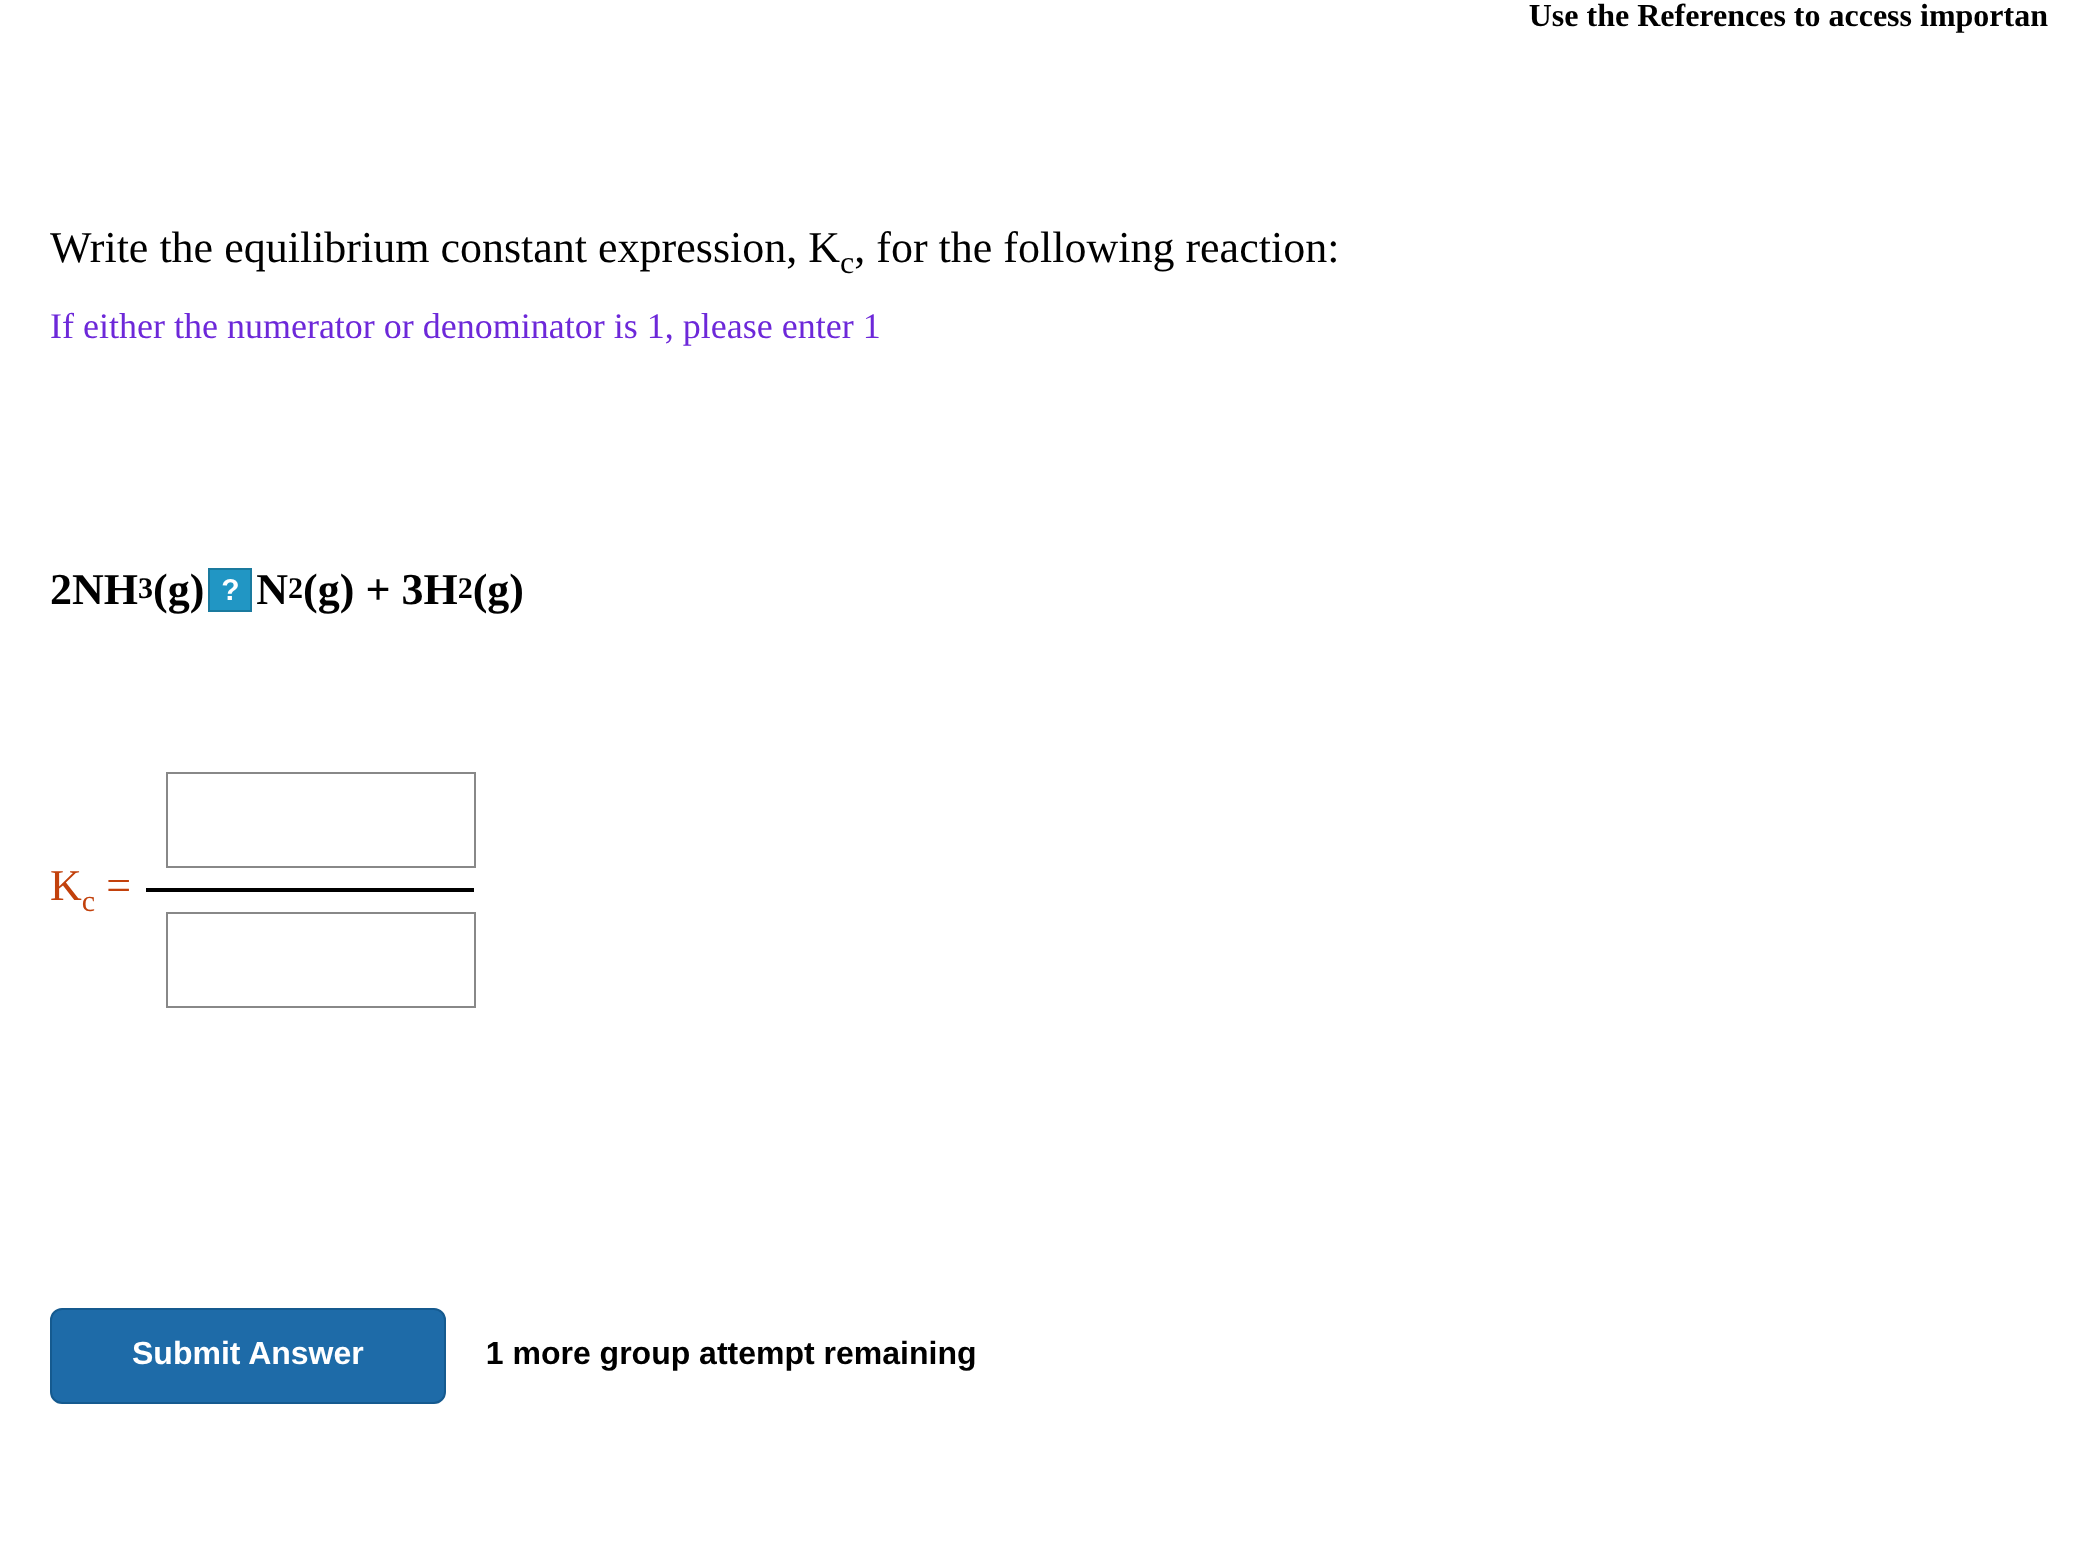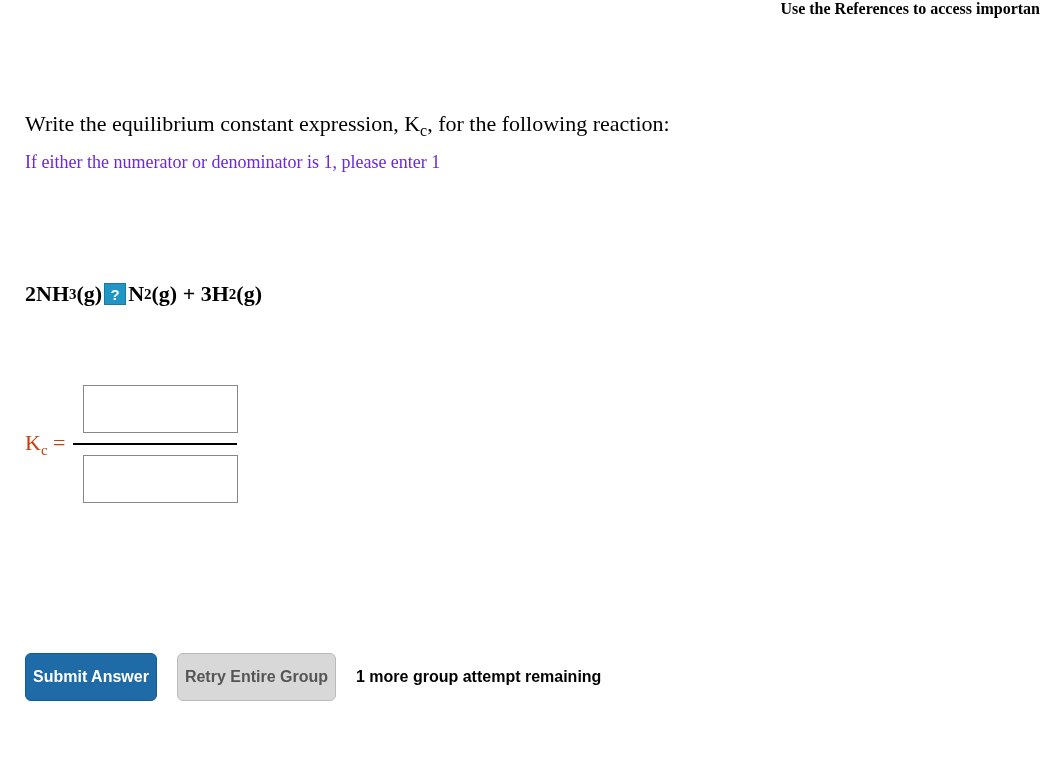--- a/index.html
+++ b/index.html
@@ -16,21 +16,21 @@
       padding: 0;
     }
     .top-cutoff {
       position: absolute;
       top: 0;
       right: 0;
       font-family: Georgia, serif;
       font-weight: bold;
       font-size: 16px;
       text-align: right;
-      padding-right: 0;
+      padding-right: 16px;
     }
     .content {
       padding: 75px 25px 0 25px;
       margin-top: 36px;
     }
     .question-title {
       font-size: 22px;
       color: #000;
       margin-bottom: 12px;
     }
@@ -109,21 +109,21 @@
     .button-row {
       display: flex;
       align-items: center;
       gap: 20px;
       padding-left: 0;
     }
     .btn {
       font-family: Arial, Helvetica, sans-serif;
       font-weight: bold;
       font-size: 16px;
-      padding: 14px 7px;
+      padding: 14px 40px;
       border-radius: 6px;
       border: none;
       cursor: pointer;
     }
     .btn-submit {
       background: #1e6ba8;
       color: #fff;
       border: 1px solid #155a8f;
     }
     .btn-retry {
@@ -169,17 +169,16 @@
     </div>
     <div class="fraction">
       <input type="text" class="fraction-input" value="" style="">
       <div class="fraction-line"></div>
       <input type="text" class="fraction-input" value="" style="">
     </div>
   </div>
 
   <div class="button-row">
     <button class="btn btn-submit">Submit Answer</button>
-    <button class="btn btn-retry">Retry Entire Group</button>
     <span class="attempts-text">1 more group attempt remaining</span>
   </div>
 
 </div>
 
 </body></html>

